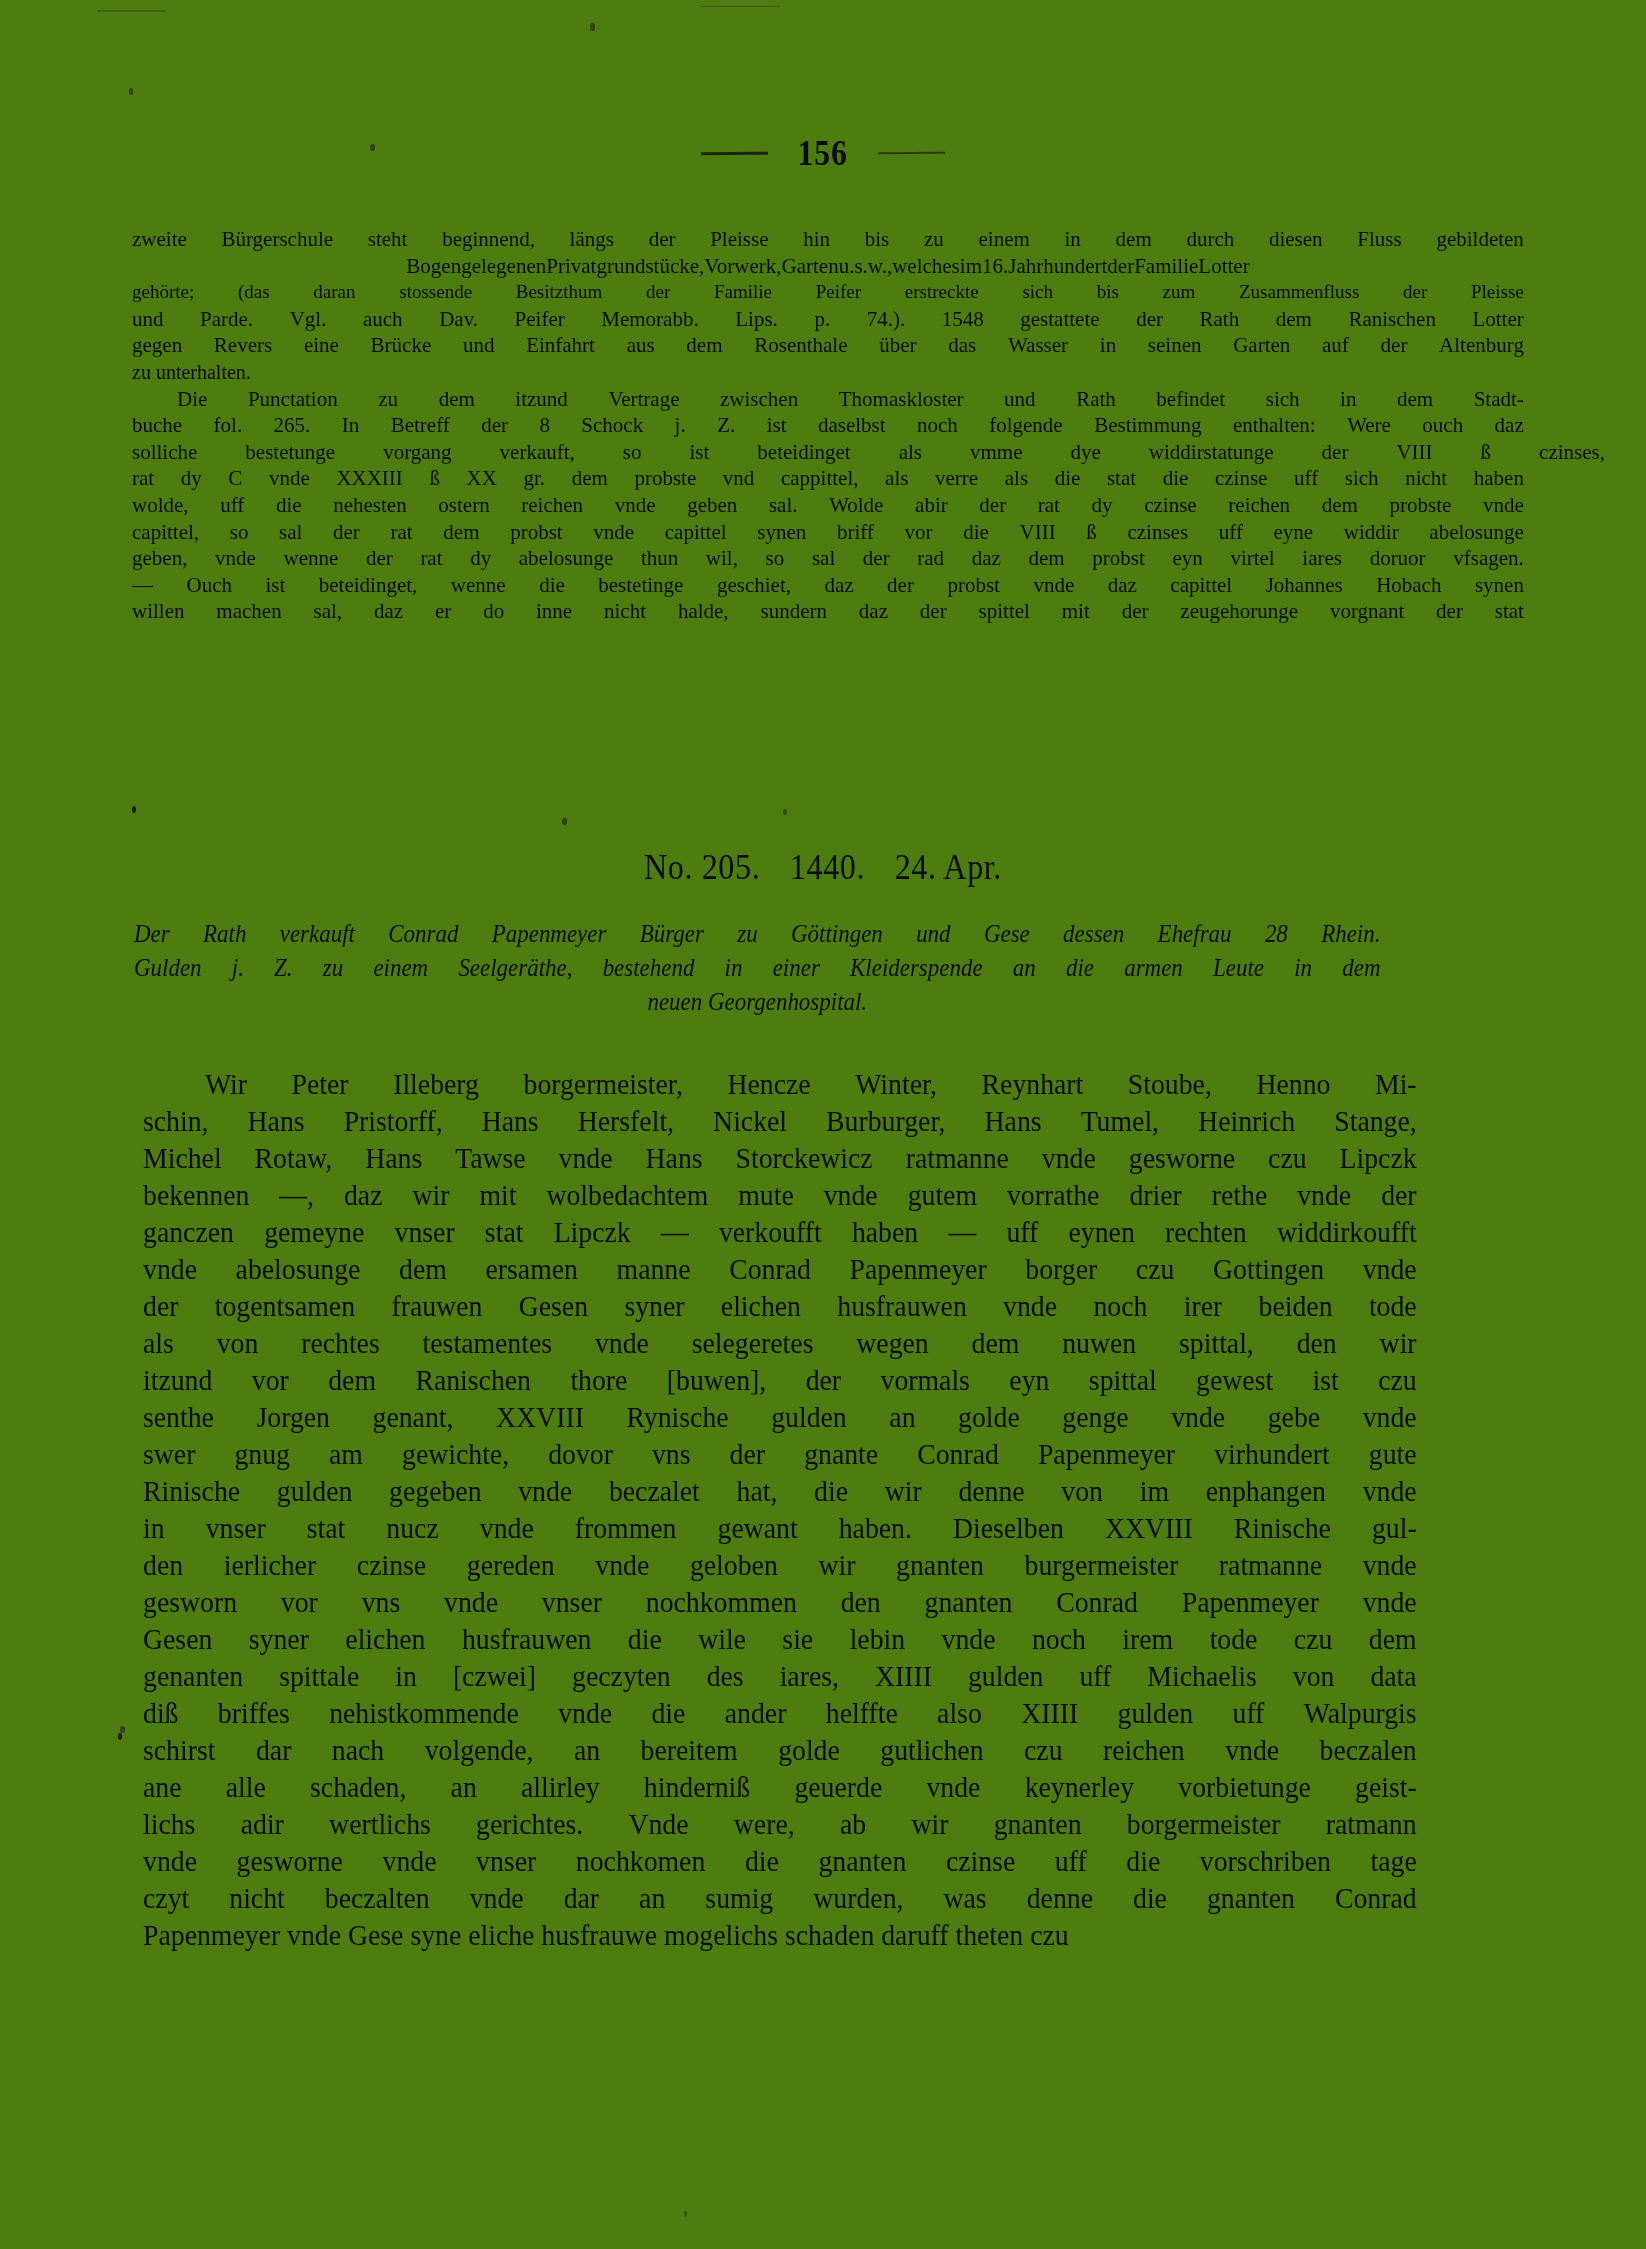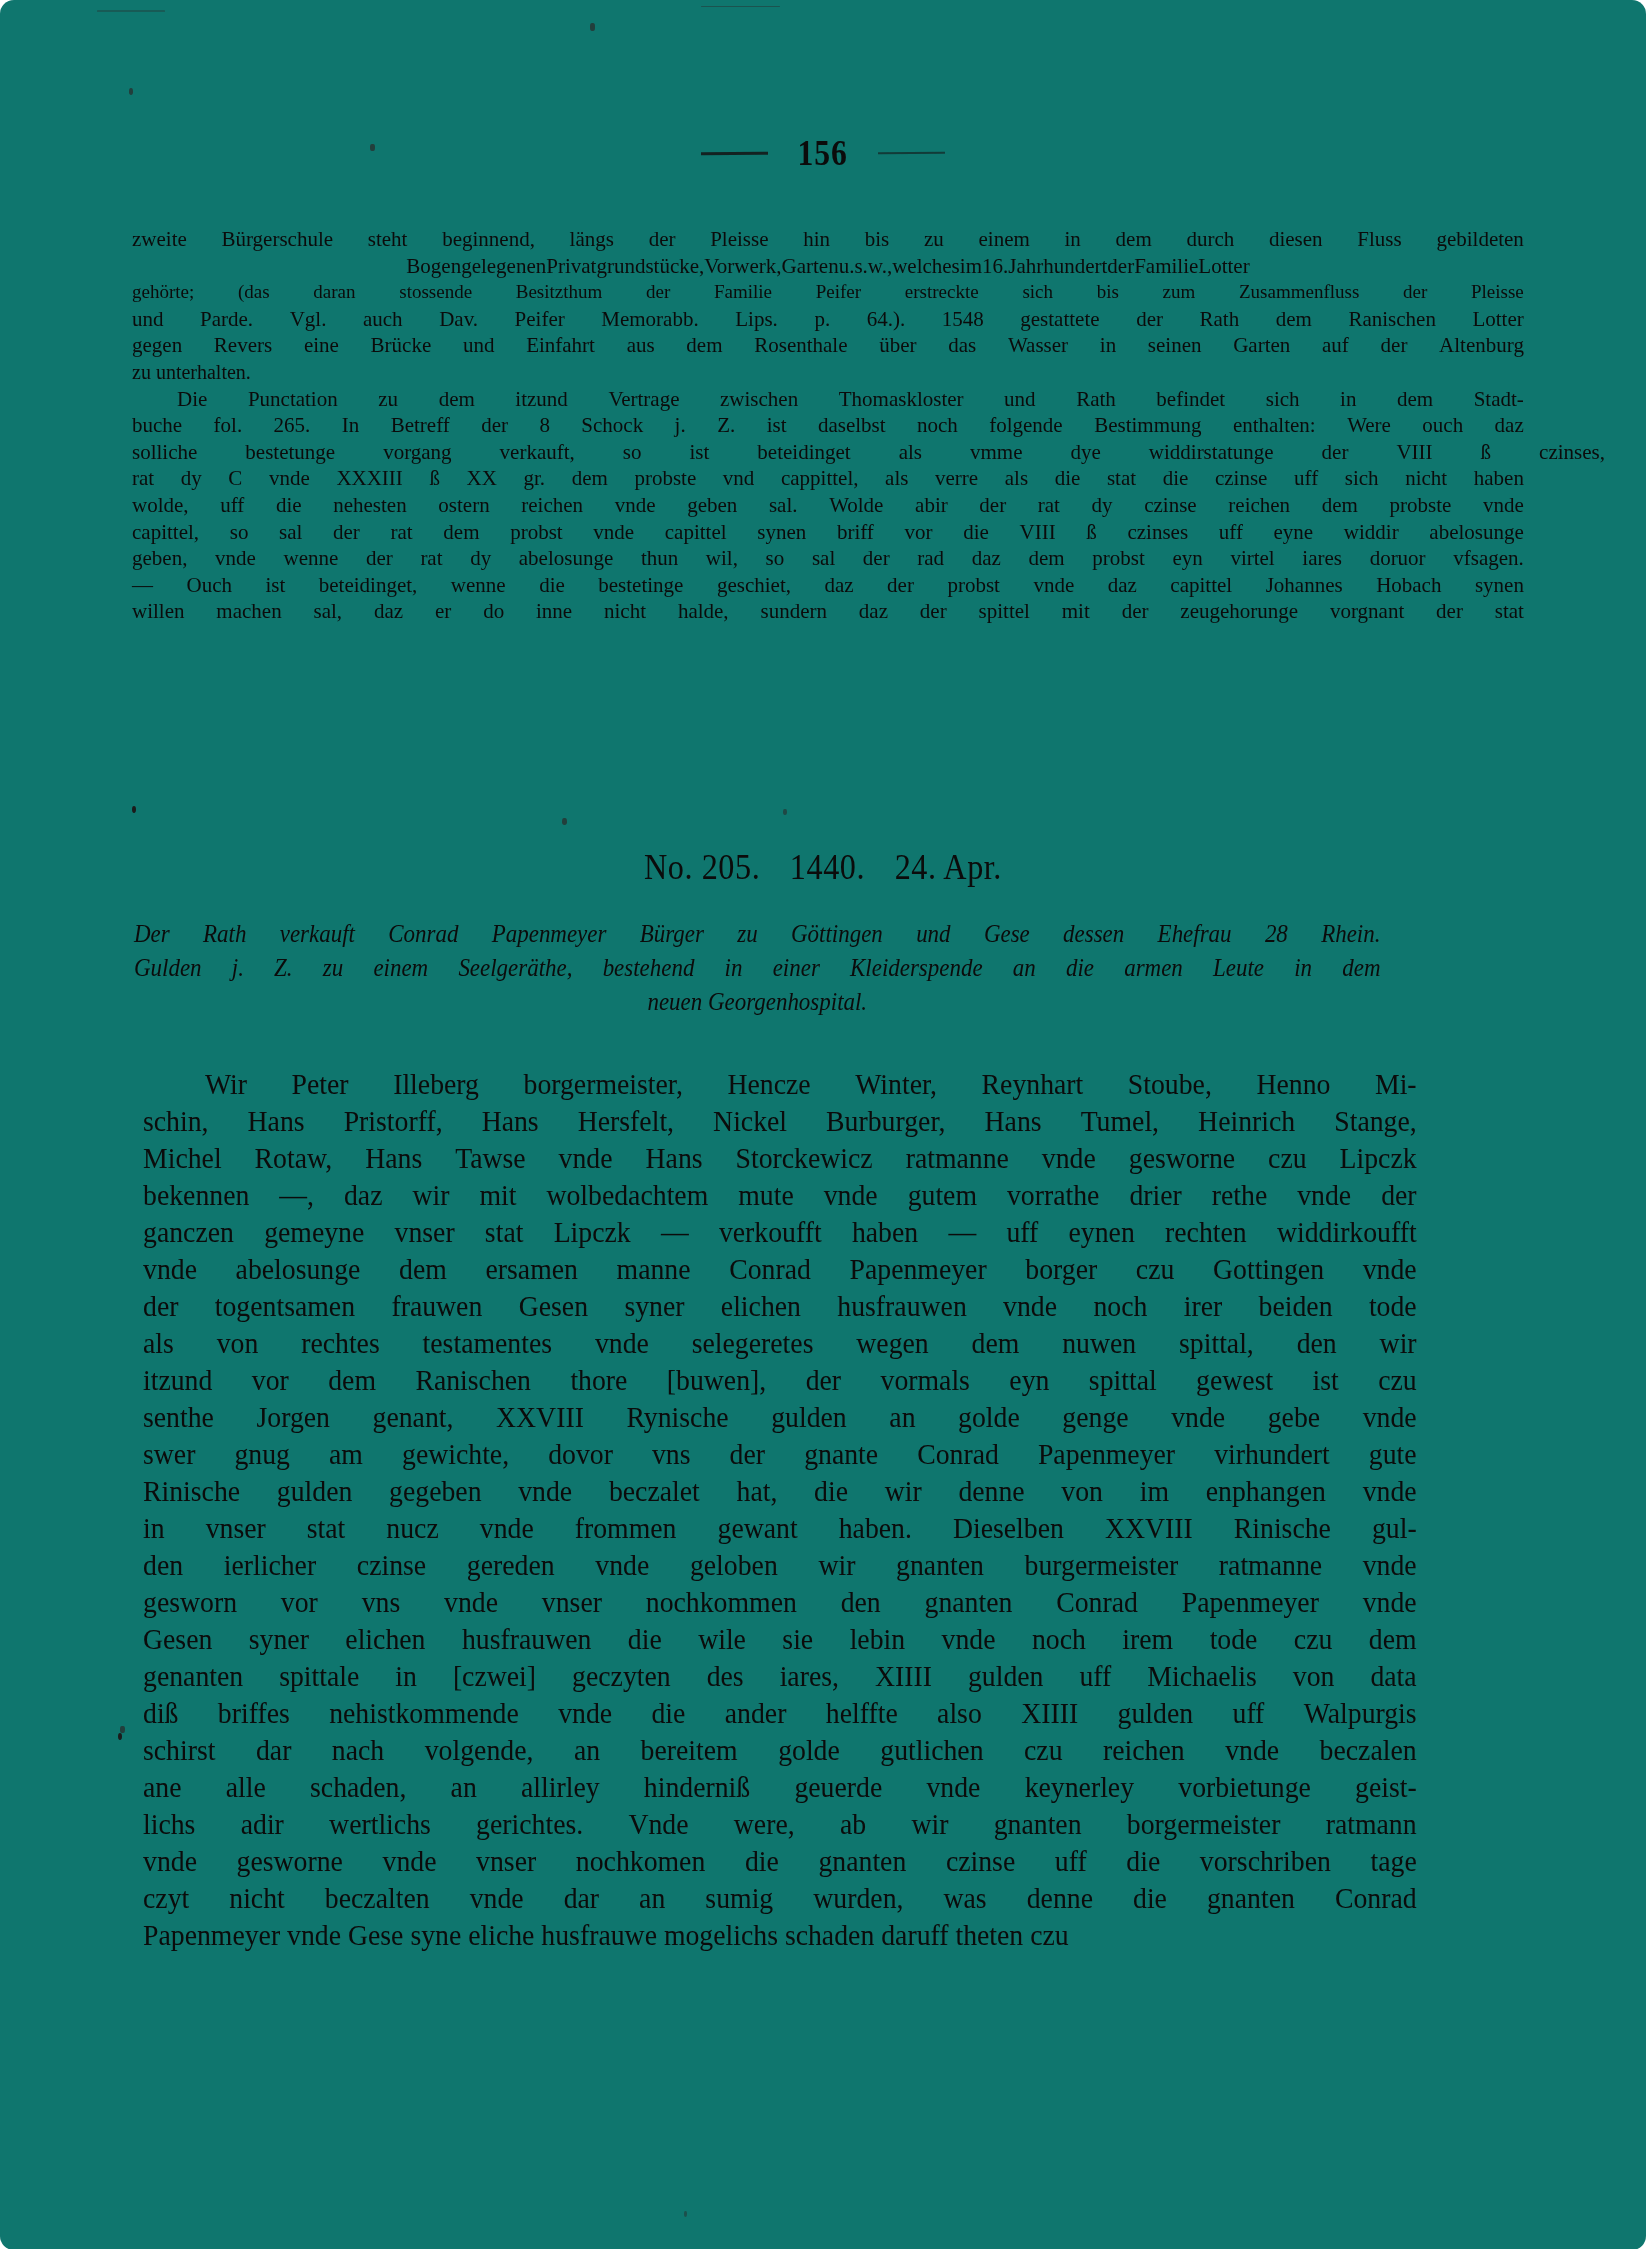--- a/index.html
+++ b/index.html
@@ -14,22 +14,21 @@
     position: relative;
     font-family: "Liberation Serif", "DejaVu Serif", serif;
     color: #0b0b0b;
     overflow: hidden;
   }
 
   
   #page {
     position: absolute;
     inset: 0;
-    background: #0f766e;
-    border-radius: 14px;
+    background: #4d7c0f;
   }
 
   
   .speck {
     position: absolute;
     background: #2a2a2a;
     border-radius: 40%;
     opacity: .72;
   }
 
@@ -143,21 +142,21 @@
     <span class="rule-dash left"></span>
     <span class="folio">156</span>
     <span class="rule-dash right"></span>
   </div>
 
   <div class="notes">
     <div id="note1">
         <div class="jline" style="line-height: 26.6px; font-size: 21px;"><span>zweite</span><span>Bürgerschule</span><span>steht</span><span>beginnend,</span><span>längs</span><span>der</span><span>Pleisse</span><span>hin</span><span>bis</span><span>zu</span><span>einem</span><span>in</span><span>dem</span><span>durch</span><span>diesen</span><span>Fluss</span><span>gebildeten</span></div>
         <div class="jline" style="line-height: 26.6px; font-size: 21px; justify-content: center;"><span>Bogen</span><span>gelegenen</span><span>Privatgrundstücke,</span><span>Vorwerk,</span><span>Garten</span><span>u.</span><span>s.</span><span>w.,</span><span>welches</span><span>im</span><span>16.</span><span>Jahrhundert</span><span>der</span><span>Familie</span><span>Lotter</span></div>
         <div class="jline" style="line-height: 26.6px; font-size: 19px;"><span>gehörte;</span><span>(das</span><span>daran</span><span>stossende</span><span>Besitzthum</span><span>der</span><span>Familie</span><span>Peifer</span><span>erstreckte</span><span>sich</span><span>bis</span><span>zum</span><span>Zusammenfluss</span><span>der</span><span>Pleisse</span></div>
-        <div class="jline" style="line-height: 26.6px; font-size: 21px;"><span>und</span><span>Parde.</span><span>Vgl.</span><span>auch</span><span>Dav.</span><span>Peifer</span><span>Memorabb.</span><span>Lips.</span><span>p.</span><span>64.).</span><span>1548</span><span>gestattete</span><span>der</span><span>Rath</span><span>dem</span><span>Ranischen</span><span>Lotter</span></div>
+        <div class="jline" style="line-height: 26.6px; font-size: 21px;"><span>und</span><span>Parde.</span><span>Vgl.</span><span>auch</span><span>Dav.</span><span>Peifer</span><span>Memorabb.</span><span>Lips.</span><span>p.</span><span>74.).</span><span>1548</span><span>gestattete</span><span>der</span><span>Rath</span><span>dem</span><span>Ranischen</span><span>Lotter</span></div>
         <div class="jline" style="line-height: 26.6px; font-size: 21px;"><span>gegen</span><span>Revers</span><span>eine</span><span>Brücke</span><span>und</span><span>Einfahrt</span><span>aus</span><span>dem</span><span>Rosenthale</span><span>über</span><span>das</span><span>Wasser</span><span>in</span><span>seinen</span><span>Garten</span><span>auf</span><span>der</span><span>Altenburg</span></div>
         <div class="jline last" style="line-height: 26.6px; font-size: 20px; justify-content: flex-start;">zu unterhalten.</div>
       </div>
     <div id="note2">
         <div class="jline" style="line-height: 26.6px; font-size: 21px; padding-left: 45px;"><span>Die</span><span>Punctation</span><span>zu</span><span>dem</span><span>itzund</span><span>Vertrage</span><span>zwischen</span><span>Thomaskloster</span><span>und</span><span>Rath</span><span>befindet</span><span>sich</span><span>in</span><span>dem</span><span>Stadt-</span></div>
         <div class="jline" style="line-height: 26.6px; font-size: 21px;"><span>buche</span><span>fol.</span><span>265.</span><span>In</span><span>Betreff</span><span>der</span><span>8</span><span>Schock</span><span>j.</span><span>Z.</span><span>ist</span><span>daselbst</span><span>noch</span><span>folgende</span><span>Bestimmung</span><span>enthalten:</span><span>Were</span><span>ouch</span><span>daz</span></div>
         <div class="jline" style="line-height: 26.6px; font-size: 21px; gap: 48px;"><span>solliche</span><span>bestetunge</span><span>vorgang</span><span>verkauft,</span><span>so</span><span>ist</span><span>beteidinget</span><span>als</span><span>vmme</span><span>dye</span><span>widdirstatunge</span><span>der</span><span>VIII</span><span>ß</span><span>czinses,</span><span>daz</span><span>der</span></div>
         <div class="jline" style="line-height: 26.6px; font-size: 21px;"><span>rat</span><span>dy</span><span>C</span><span>vnde</span><span>XXXIII</span><span>ß</span><span>XX</span><span>gr.</span><span>dem</span><span>probste</span><span>vnd</span><span>cappittel,</span><span>als</span><span>verre</span><span>als</span><span>die</span><span>stat</span><span>die</span><span>czinse</span><span>uff</span><span>sich</span><span>nicht</span><span>haben</span></div>
         <div class="jline" style="line-height: 26.6px; font-size: 21px;"><span>wolde,</span><span>uff</span><span>die</span><span>nehesten</span><span>ostern</span><span>reichen</span><span>vnde</span><span>geben</span><span>sal.</span><span>Wolde</span><span>abir</span><span>der</span><span>rat</span><span>dy</span><span>czinse</span><span>reichen</span><span>dem</span><span>probste</span><span>vnde</span></div>
         <div class="jline" style="line-height: 26.6px; font-size: 21px;"><span>capittel,</span><span>so</span><span>sal</span><span>der</span><span>rat</span><span>dem</span><span>probst</span><span>vnde</span><span>capittel</span><span>synen</span><span>briff</span><span>vor</span><span>die</span><span>VIII</span><span>ß</span><span>czinses</span><span>uff</span><span>eyne</span><span>widdir</span><span>abelosunge</span></div>

